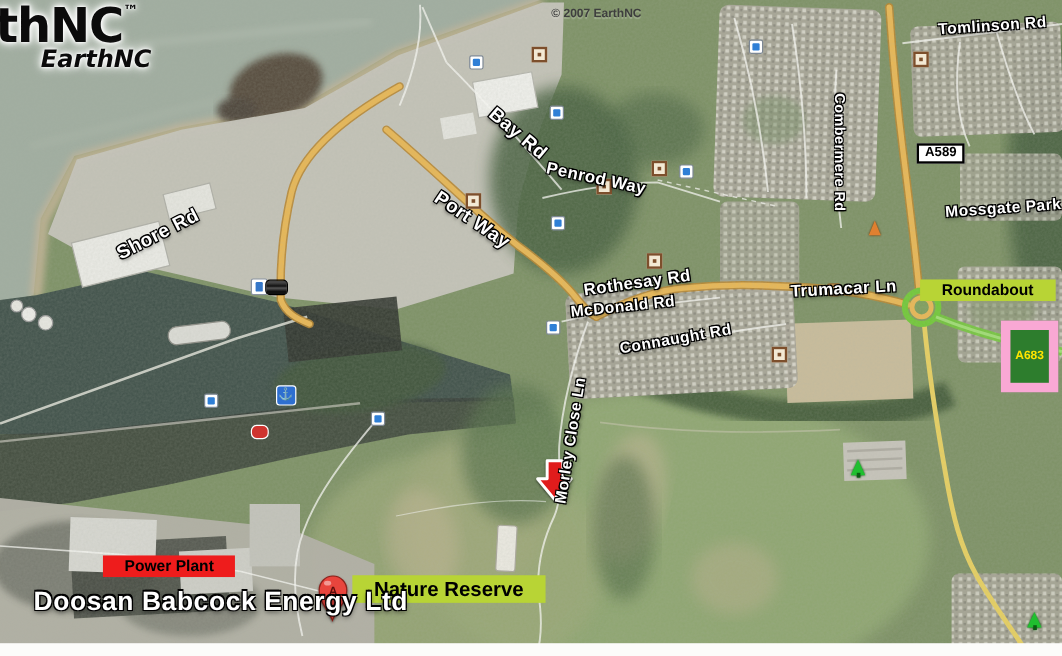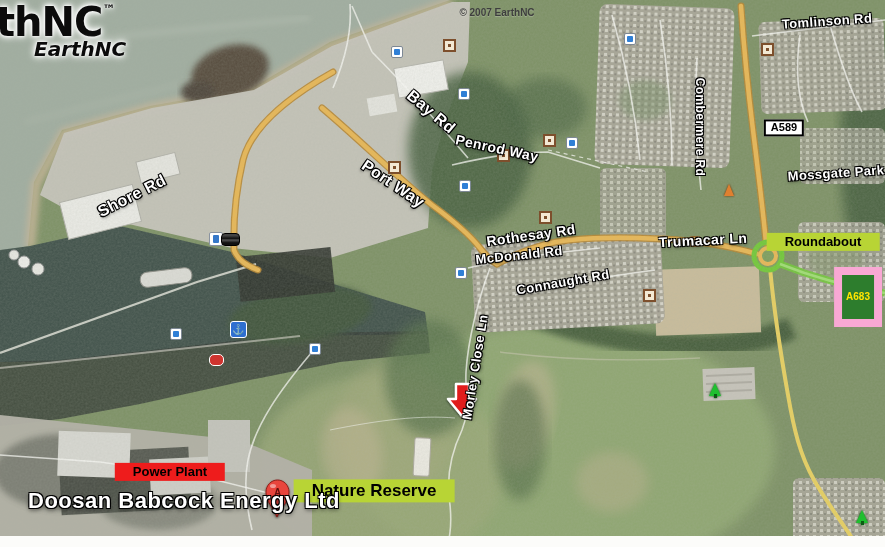--- a/index.html
+++ b/index.html
@@ -246,21 +246,21 @@
   <div class="roadlbl" style="left:563px;top:282px;--r:-10deg;font-size:13px;">Connaught Rd</div>
   <div class="roadlbl" style="left:703px;top:240px;--r:-3deg;font-size:14px;">Trumacar Ln</div>
   <div class="roadlbl" style="left:827px;top:21px;--r:-4deg;font-size:13px;">Tomlinson Rd</div>
   <div class="roadlbl" style="left:700px;top:127px;--r:90deg;font-size:12px;">Combermere Rd</div>
   <div class="roadlbl" style="left:836px;top:173px;--r:-4deg;font-size:13px;">Mossgate Park</div>
   <div class="roadlbl" style="left:475px;top:367px;--r:-81deg;font-size:13px;">Morley Close Ln</div>
 
   <div class="shield shield-a589" style="left:784px;top:128px;">A589</div>
   <div class="shield shield-a683" style="left:858px;top:297px;">A683</div>
 
-  <div class="boxlbl alert" style="left:141px;top:472px;font-size:13px;margin-left:29px;">Power Plant</div>
+  <div class="boxlbl alert" style="left:141px;top:472px;font-size:13px;">Power Plant</div>
   <div class="boxlbl hl" style="left:374px;top:491px;font-size:17px;">Nature Reserve</div>
   <div class="boxlbl hl" style="left:823px;top:242px;font-size:13px;">Roundabout</div>
   <div class="company" style="left:28px;top:488px;">Doosan Babcock Energy Ltd</div>
 
   <div class="logo">
     <span class="logo-main">thNC</span><span class="logo-tm">™</span>
     <div class="logo-sub">EarthNC</div>
   </div>
   <div class="copyright" style="left:497px;top:12px;">© 2007 EarthNC</div>
 

